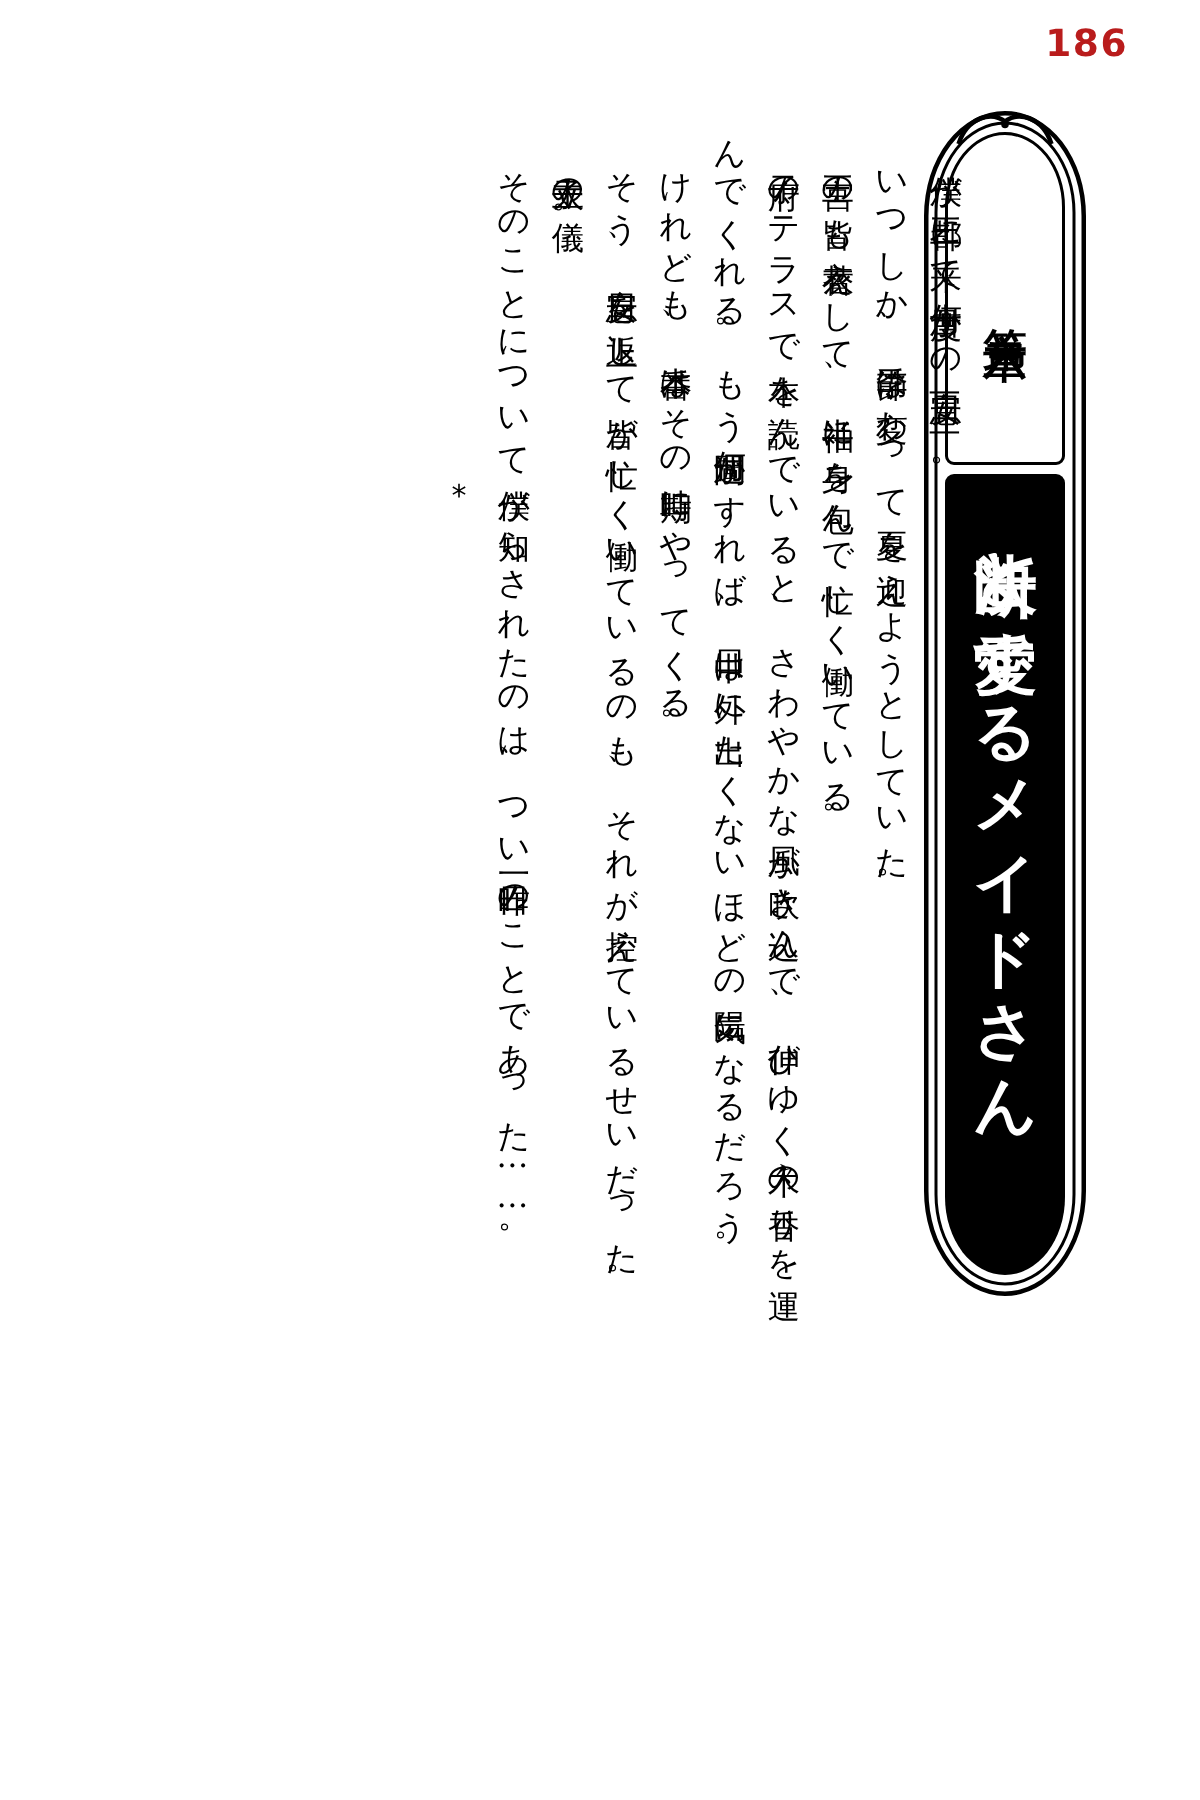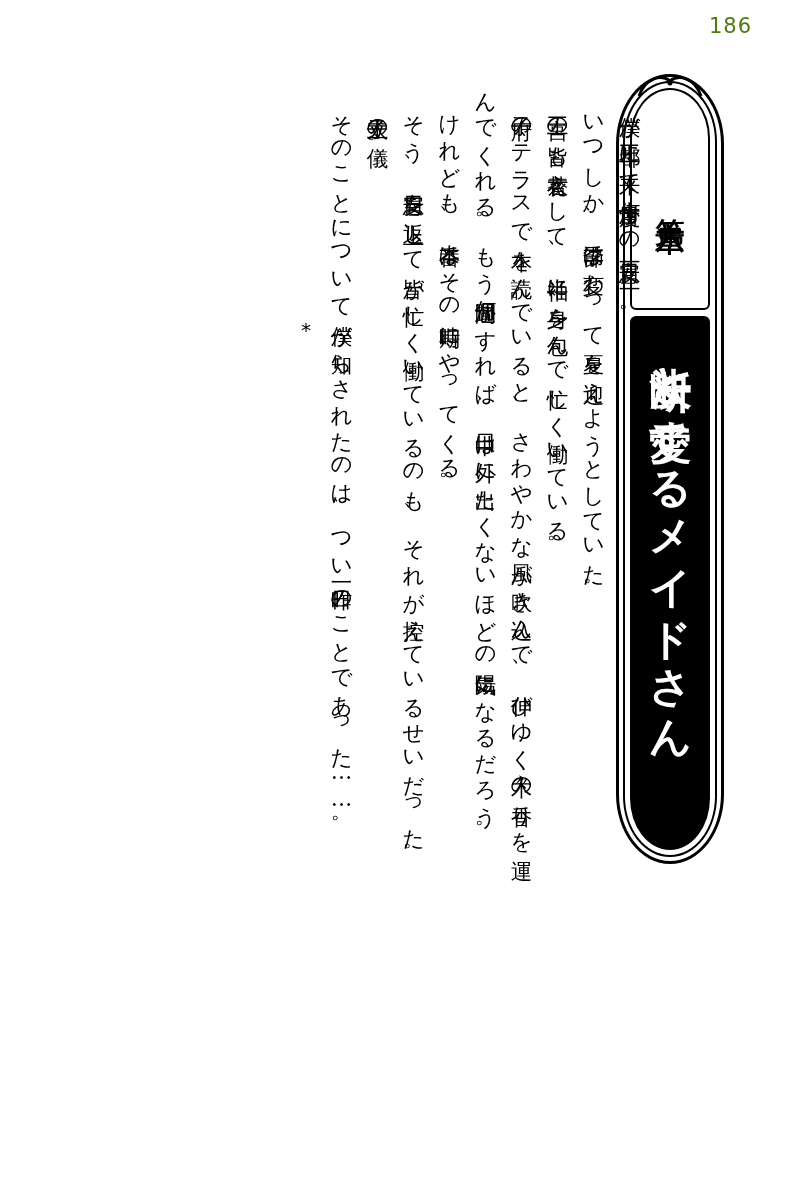--- a/index.html
+++ b/index.html
@@ -22,24 +22,24 @@
     width: 800px;
     height: 1200px;
   }
 
   
   .page-number {
     position: absolute;
     top: 14px;
     right: 48px;
     font-family: "DejaVu Sans", "Liberation Sans", sans-serif;
-    font-size: 21px;
-    font-weight: normal;
+    font-size: 25px;
+    font-weight: bold;
     letter-spacing: 1px;
-    color: #4d7c0f;
+    color: #b91c1c;
   }
 
   
   .text-block {
     position: absolute;
     top: 78px;
     right: 160px;
     left: 130px;
     height: 1040px;
     display: flex;

